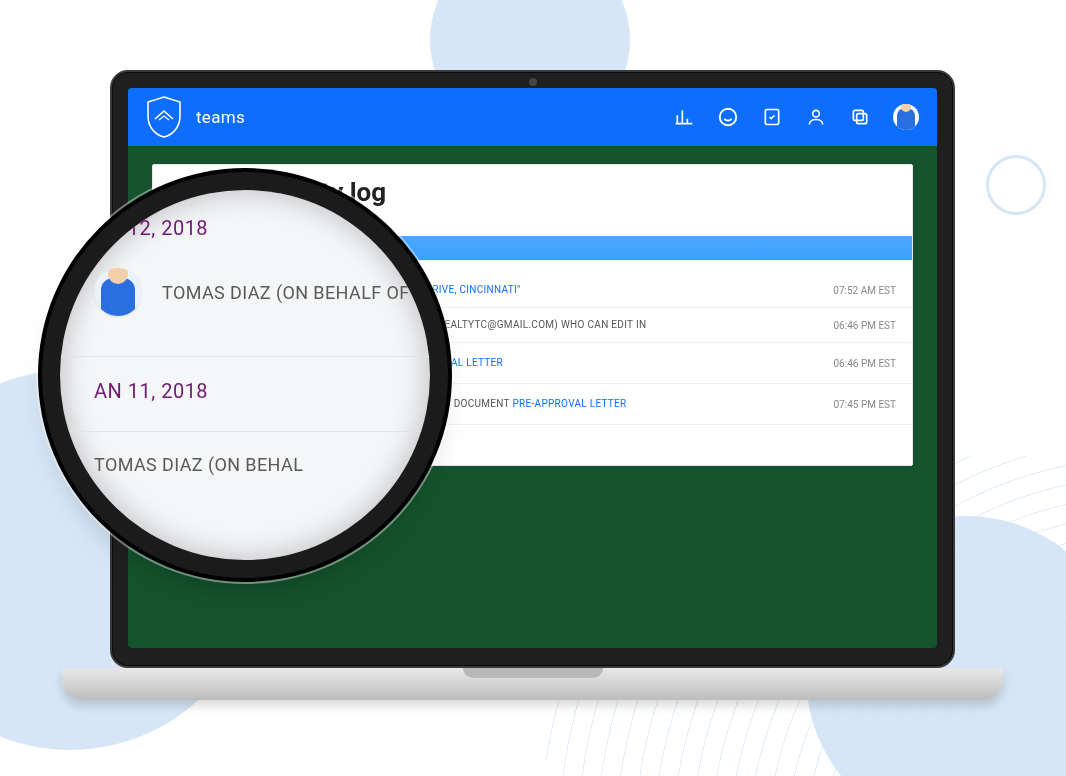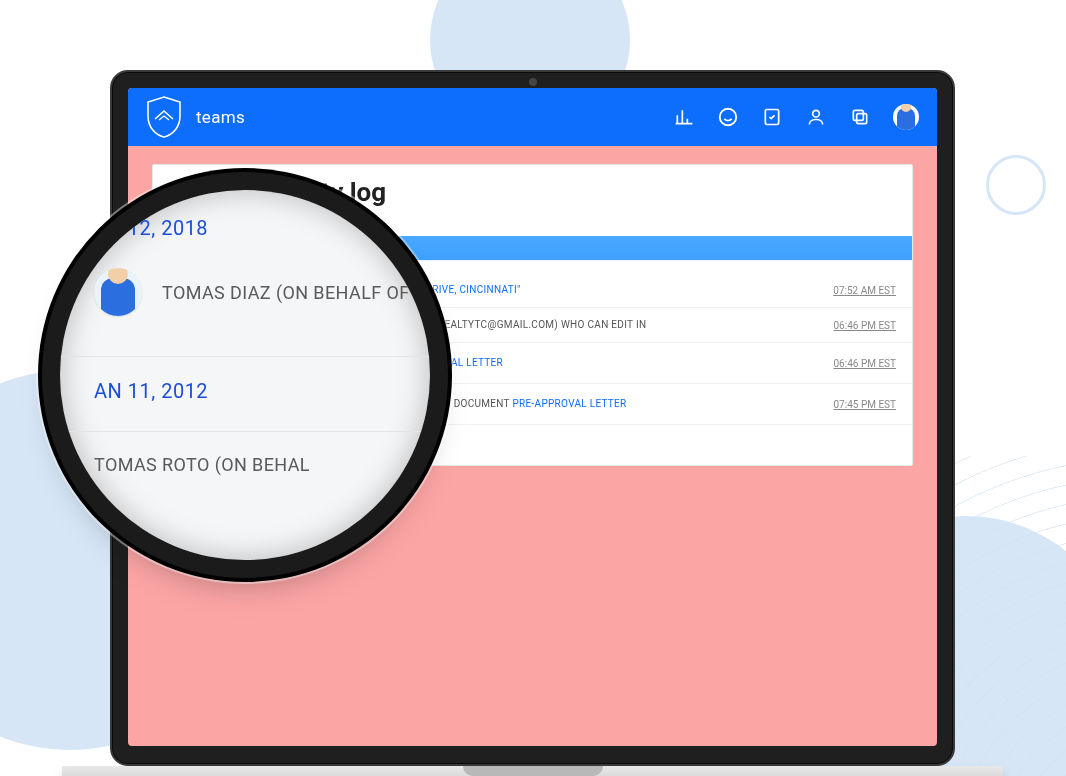--- a/index.html
+++ b/index.html
@@ -86,22 +86,22 @@
   .laptop-base::before {
     content:"";
     position:absolute;
     top:0; left:50%; width:140px; height:10px; margin-left:-70px;
     background: #b8b8b8;
     border-radius: 0 0 10px 10px;
   }
 
   
   .screen {
-    background: #fca5a5;
-    height: 658px;
+    background: #14532d;
+    height: 560px;
     border-radius: 4px;
     overflow: hidden;
     display: flex;
     flex-direction: column;
   }
   .topbar {
     background: #0d6efd;
     height: 58px;
     display: flex;
     align-items: center;
@@ -207,21 +207,21 @@
     border-radius: 6px 6px 0 0;
     position: relative;
   }
   .row-avatar .af::before{
     content:""; position:absolute; top:-5px; left:50%; width:8px; height:8px; margin-left:-4px;
     background:#f3cfa7; border-radius:50%;
   }
   .row-avatar.orange { background: #fde7c6; }
   .row-avatar.orange .af { background: #e37b1f; height:4px; width:4px; border-radius:50%; margin-bottom:8px;}
   .log-text { flex: 1; line-height: 1.4; }
-  .log-time { color: #888; font-size: 10px; white-space: nowrap; margin-left: 10px; text-decoration: underline;}
+  .log-time { color: #888; font-size: 10px; white-space: nowrap; margin-left: 10px;}
   .link { color: #0d6efd; text-decoration: none; }
   .quote { color: #0d6efd; }
   .upper { text-transform: uppercase; letter-spacing: 0.3px; }
 
   
   .magnifier {
     position: absolute;
     left: 60px; top: 190px;
     width: 370px; height: 370px;
     border-radius: 50%;
@@ -234,21 +234,21 @@
       0 20px 35px rgba(0,0,0,0.35);
     overflow: hidden;
     z-index: 50;
   }
   .mag-inner {
     padding: 26px 0 0 34px;
     color: #666;
   }
   .mag-date {
     font-size: 20px;
-    color: #1d4ed8;
+    color: #701a75;
     margin-bottom: 28px;
     letter-spacing: 0.5px;
     filter: blur(0.3px);
   }
   .mag-row {
     display: flex;
     align-items: center;
     gap: 20px;
     margin-bottom: 40px;
   }
@@ -405,19 +405,19 @@
 <div class="magnifier">
   <div class="mag-inner">
     <div class="mag-date">AN 12, 2018</div>
     <div class="mag-row">
       <div class="mag-avatar">
           <div class="maf"></div>
         </div>
       <div class="mag-name">TOMAS DIAZ (ON BEHALF OF JAC</div>
     </div>
     <div class="mag-divider"></div>
-    <div class="mag-date">AN 11, 2012</div>
+    <div class="mag-date">AN 11, 2018</div>
     <div class="mag-divider"></div>
     <div class="mag-row" style="margin-top:6px;">
-      <div class="mag-name" style="margin-left:0">TOMAS ROTO (ON BEHAL</div>
+      <div class="mag-name" style="margin-left:0">TOMAS DIAZ (ON BEHAL</div>
     </div>
   </div>
 </div>
 
 </body></html>

